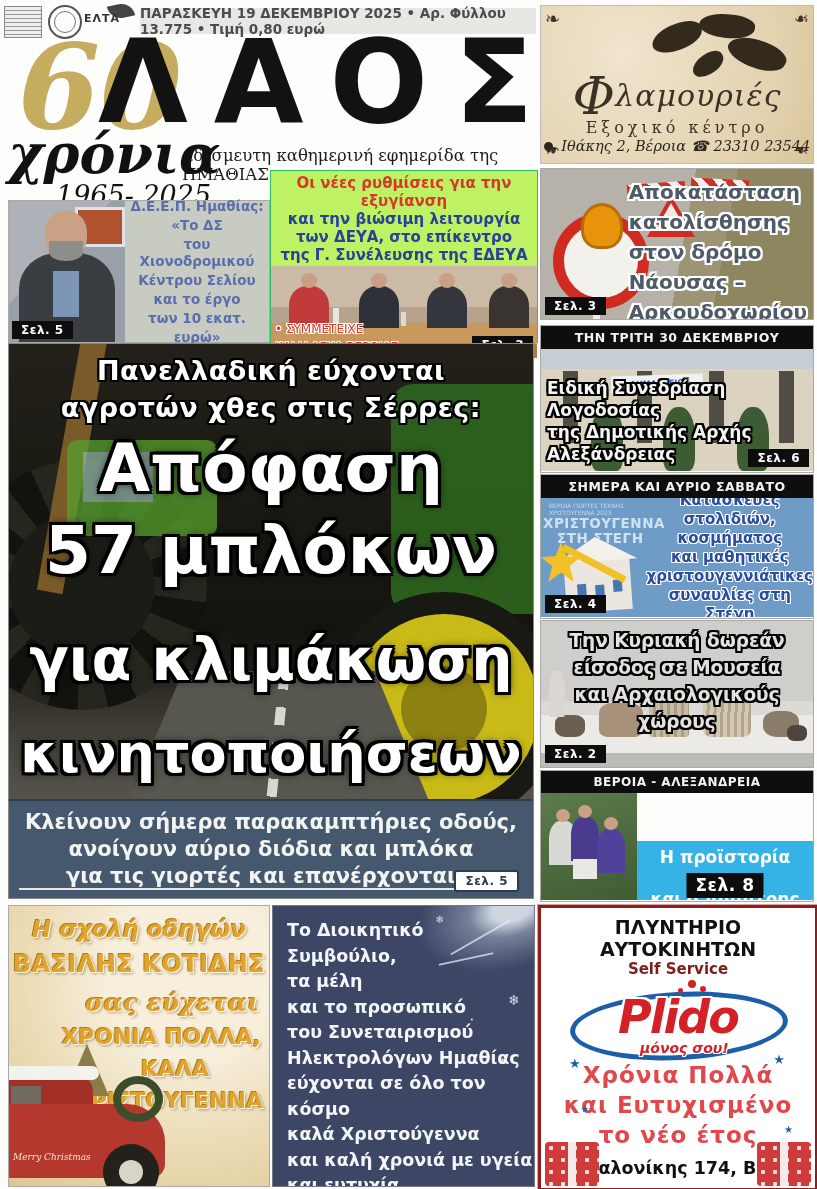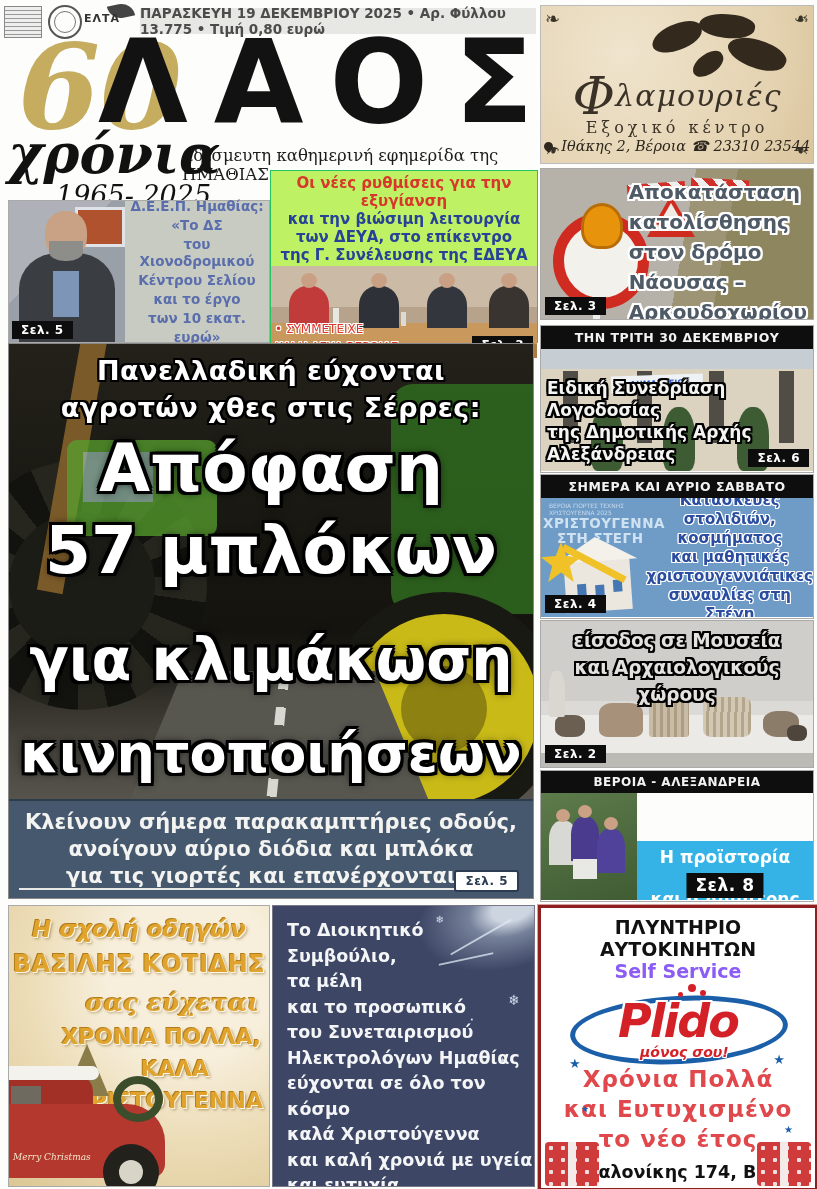--- a/index.html
+++ b/index.html
@@ -209,21 +209,21 @@
       background:radial-gradient(ellipse at 70% 30%,rgba(230,238,246,.85) 0 14%,rgba(200,215,232,.4) 30%,transparent 65%);
       transform:rotate(-18deg);}
   .elec .needle{position:absolute;background:rgba(225,235,245,.75);height:2px;border-radius:2px;}
   .flake{position:absolute;color:#cfdceb;}
   .elec-text{position:absolute;left:14px;top:12px;}
   .elec-text div{font-size:17.5px;font-weight:bold;color:#f4f5f7;line-height:25.5px;}
 
   .plido{left:538px;top:905px;width:274px;height:280px;border:3px solid #8e1f1f;outline:1px solid #d9a0a0;
       background:#fff;overflow:hidden;position:absolute;text-align:center;}
   .pl-t1{margin-top:8px;font-size:19px;font-weight:bold;color:#111;}
-  .pl-t2{font-size:19px;font-weight:bold;color:#8b5cf6;}
+  .pl-t2{font-size:15px;font-weight:bold;color:#7f1d1d;}
   .pl-logo{position:relative;width:216px;height:74px;margin:4px auto 0;}
   .pl-ellipse{position:absolute;left:0;top:10px;width:208px;height:58px;border:5px solid #1b5fa8;border-radius:50%;
       transform:rotate(-3deg);}
   .pl-word{position:absolute;left:0;right:0;top:8px;font-size:46px;font-weight:bold;font-style:italic;
       color:#d42127;letter-spacing:-2px;}
   .pl-bub{position:absolute;width:8px;height:8px;background:#d42127;border-radius:50%;}
   .pl-slogan{position:absolute;left:70px;top:58px;font-size:14px;font-weight:bold;font-style:italic;color:#d42127;}
   .pl-wish{margin-top:4px;}
   .pl-wish div{font-size:23px;font-weight:bold;color:#e0484c;line-height:30px;letter-spacing:1px;}
   .pl-star{position:absolute;color:#1b5fa8;font-size:13px;}
@@ -424,20 +424,21 @@
   <div class="mus">
     <div class="plinth"></div>
     <div class="stone" style="left:14px;width:30px;height:22px;background:#6b5f52;border-radius:35%;"></div>
     <div class="stone" style="left:58px;width:44px;height:34px;background:#a8917a;border-radius:30% 30% 20% 20%;"></div>
     <div class="stone" style="left:108px;width:40px;height:48px;background:repeating-linear-gradient(90deg,#c9bca6 0 4px,#ad9d83 4px 7px);border-radius:20% 20% 8% 8%;"></div>
     <div class="stone" style="left:162px;width:48px;height:40px;background:repeating-linear-gradient(92deg,#d3c8b4 0 4px,#b3a68c 4px 7px);border-radius:18%;"></div>
     <div class="stone" style="left:222px;width:36px;height:26px;background:#8a7c68;border-radius:40%;"></div>
     <div class="stone" style="left:246px;bottom:26px;width:20px;height:16px;background:#4e463c;border-radius:40%;"></div>
     <div style="position:absolute;left:8px;top:50px;width:16px;height:46px;background:#d9d7d0;border-radius:40% 40% 10% 10%;"></div>
     <div class="mus-text ob">
+      <div>Την Κυριακή δωρεάν</div>
       <div>είσοδος σε Μουσεία</div>
       <div>και Αρχαιολογικούς χώρους</div>
     </div>
     <div class="pg-badge" style="left:4px;bottom:4px;">Σελ. 2</div>
   </div>
 
   <div class="abs foot">
     <div class="blackbar" style="height:22px;">
       <span style="font-size:12px;">ΒΕΡΟΙΑ - ΑΛΕΞΑΝΔΡΕΙΑ</span>
     </div>

